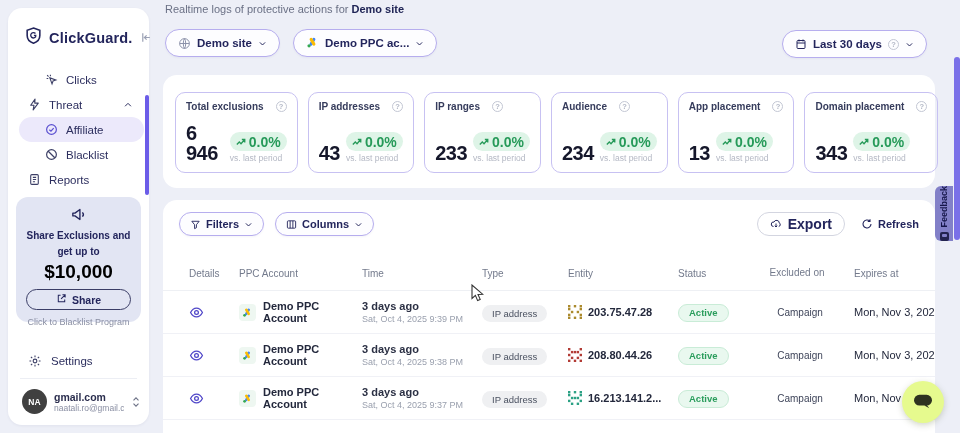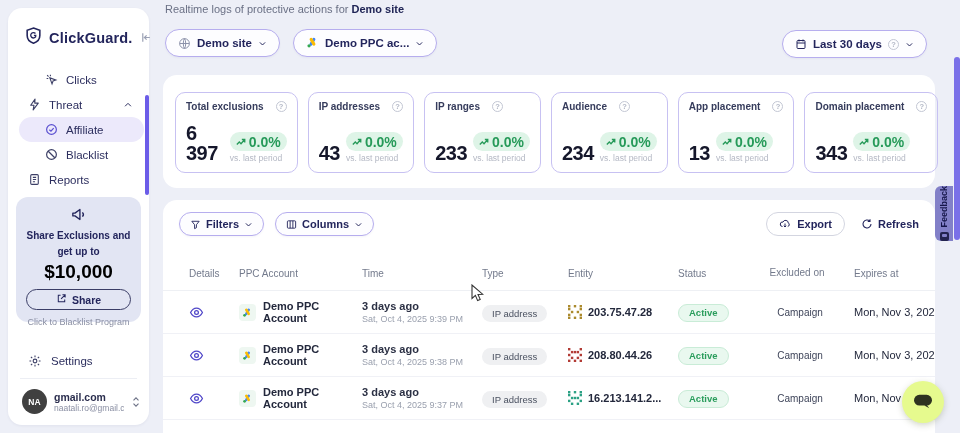--- a/index.html
+++ b/index.html
@@ -73,21 +73,21 @@
                 padding:1.5px 6px; font-size:14px; font-weight:bold; color:#269a59; }
   .vs-period { font-size:8.5px; color:#b4b8c4; margin-top:2px; white-space:nowrap; }
 
   
   .table-panel { position:absolute; left:163px; top:200px; width:772px; height:233px; background:#fff;
                  border-radius:14px 14px 0 0; overflow:hidden; }
   .toolbar { display:flex; align-items:center; padding:12px 16px 0; }
   .toolbar .pill.small { height:24px; padding:0 10px; font-size:11px; gap:5px; margin-right:11px; }
   .toolbar-right { margin-left:auto; display:flex; align-items:center; gap:16px; }
   .export-pill { display:inline-flex; align-items:center; gap:6px; border:1px solid #d3d5e0; border-radius:999px;
-                 height:24px; padding:0 12px; font-size:11px; font-weight:bold; color:#23255c; cursor:pointer; background:#fff; }
+                 height:24px; padding:0 12px; font-size:14px; font-weight:bold; color:#23255c; cursor:pointer; background:#fff; }
   .refresh-btn { display:inline-flex; align-items:center; gap:5px; font-size:11px; font-weight:bold;
                  color:#23255c; cursor:pointer; background:none; border:none; }
 
   .tgrid { display:grid; grid-template-columns:50px 123px 120px 86px 110px 90px 64px 1fr;
            padding-left:26px; padding-right:16px; align-items:center; }
   .thead { height:34px; margin-top:21px; border-bottom:1px solid #eef0f4; font-size:10px; color:#737a8c; }
   .th { padding-right:6px; }
   .th.center { text-align:center; line-height:1.25; }
   .th.pad-l { padding-left:22px; }
   .trow { height:43px; border-bottom:1px solid #f0f1f6; }
@@ -293,21 +293,21 @@
   </div>
 
   <div class="stats-panel">
 
     <div class="stat-card">
       <div class="stat-label-row">
           <span class="stat-label">Total exclusions</span>
           <span class="q-circle">?</span>
         </div>
       <div class="stat-value-row">
-        <span class="stat-value">6 397</span>
+        <span class="stat-value">6 946</span>
         <span class="stat-delta-col">
           <span class="delta-pill">
               <svg width="10" height="8" viewBox="0 0 12 9" fill="none" stroke="#269a59" stroke-width="1.6">
                 <path d="M1 7.5 L4 4.5 L6 6.5 L10.5 1.5 M7 1.5 H10.5 V5"></path>
               </svg>
               <span>0.0%</span>
             </span>
           <span class="vs-period">vs. last period</span>
         </span>
       </div>

